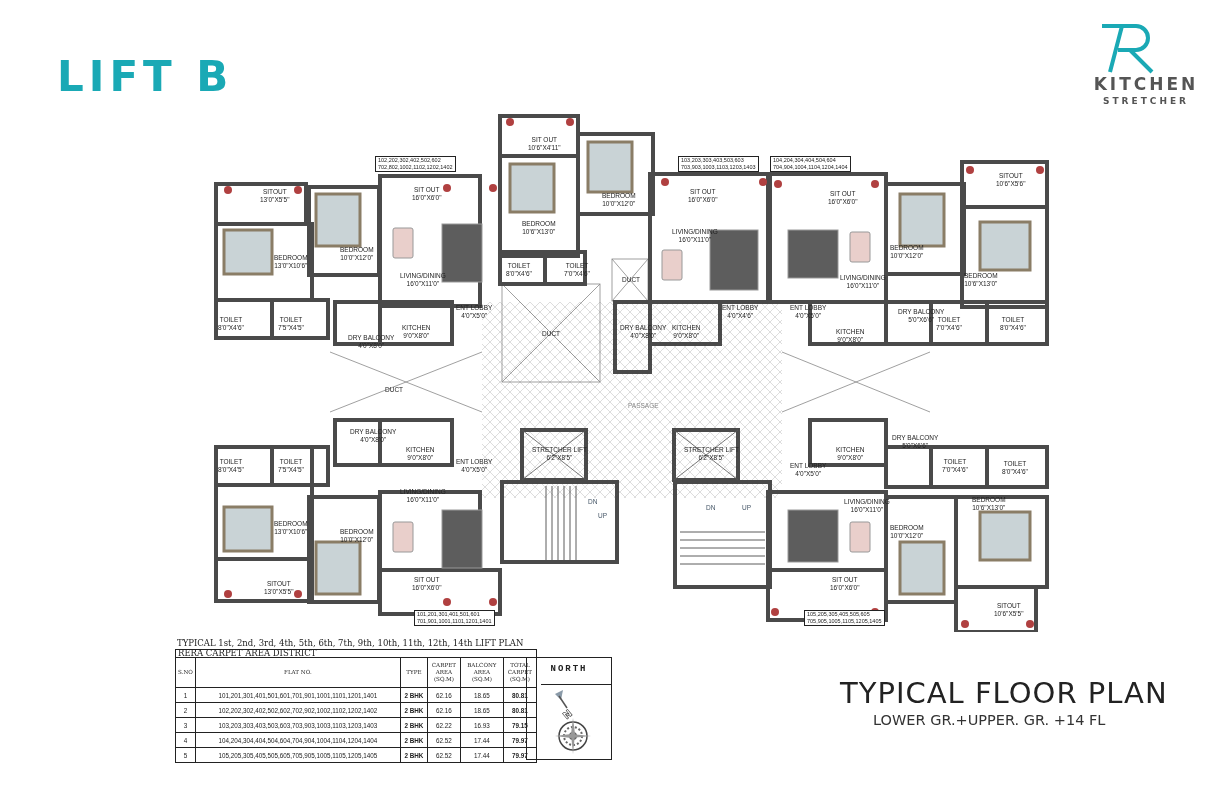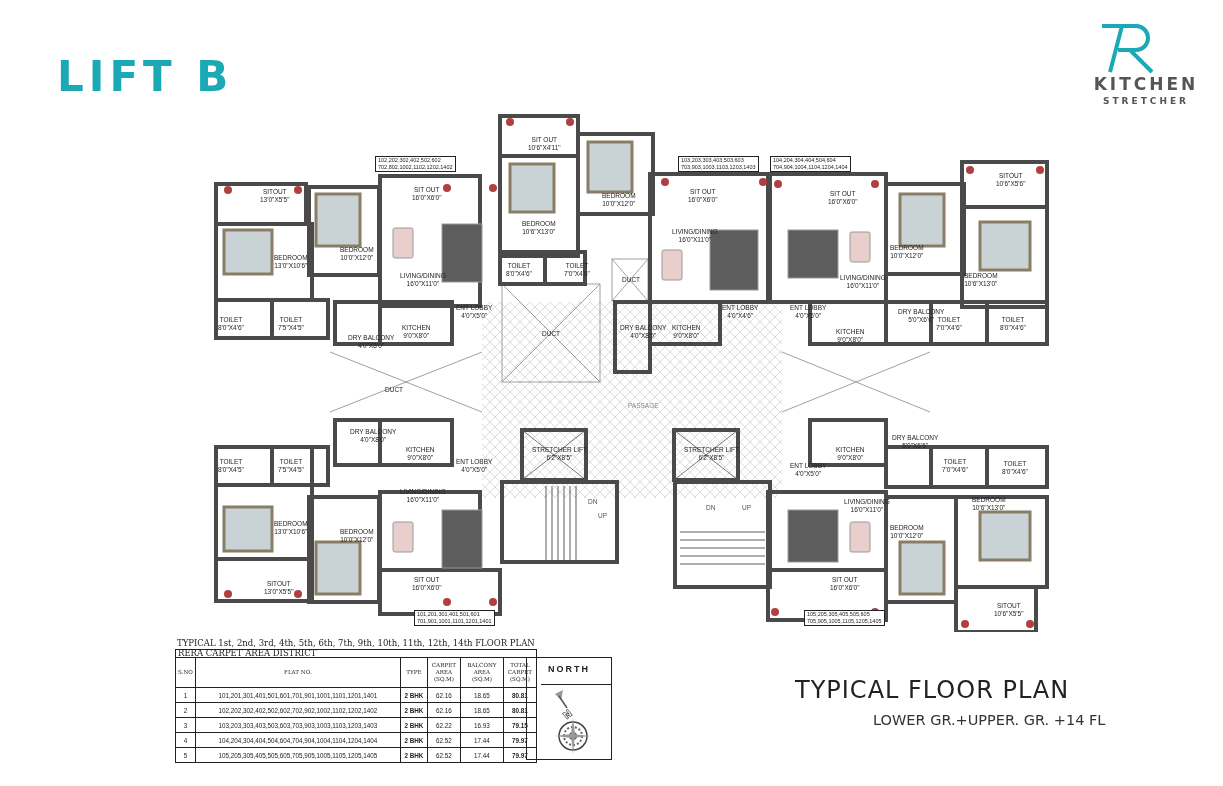--- a/index.html
+++ b/index.html
@@ -14,22 +14,22 @@
   .room-label{position:absolute;font-family:"Liberation Sans",sans-serif;font-size:6.5px;line-height:8px;text-align:center;color:#222;text-transform:uppercase;white-space:nowrap;}
   .flat-tag{position:absolute;font-family:"Liberation Sans",sans-serif;font-size:5.5px;line-height:7px;border:1px solid #222;padding:0 2px;background:#fff;white-space:nowrap;}
   .caption{left:177px;top:638px;font-family:"DejaVu Serif",serif;font-size:8.5px;white-space:nowrap;}
   table.rera{position:absolute;left:175px;top:649px;border-collapse:collapse;font-family:"Liberation Sans",sans-serif;font-size:6.3px;}
   table.rera td,table.rera th{border:1px solid #222;text-align:center;padding:0 2px;font-weight:normal;}
   table.rera th{font-family:"DejaVu Serif",serif;font-size:5.6px;line-height:7px;}
   table.rera .title-row th{text-align:left;font-size:8.5px;border-bottom:1px solid #222;}
   table.rera td{height:14px;}
   table.rera td.bold{font-weight:bold;}
   .north{left:526px;top:657px;width:84px;height:101px;border:1px solid #222;}
-  .north-label{position:absolute;left:0;top:6px;width:84px;text-align:center;font-family:Liberation Sans, sans-serif;font-size:9px;letter-spacing:2px;font-weight:bold;}
-  .main-title{left:795px;top:676px;font-family:"DejaVu Sans",sans-serif;font-size:24px;letter-spacing:1px;color:#222;white-space:nowrap;}
+  .north-label{position:absolute;left:0;top:6px;width:84px;text-align:center;font-family:Liberation Mono, monospace;font-size:9px;letter-spacing:2px;font-weight:bold;}
+  .main-title{left:840px;top:676px;font-family:"DejaVu Sans",sans-serif;font-size:29px;letter-spacing:1px;color:#222;white-space:nowrap;}
   .sub-title{left:873px;top:712px;font-family:"DejaVu Sans",sans-serif;font-size:14.5px;color:#333;white-space:nowrap;}
 </style>
 </head>
 <body>
 
 <div class="abs wing-title">LIFT B</div>
 
 <div class="abs logo">
   <svg class="logo-r" viewBox="0 0 60 52">
     <path d="M2 4 H22 M22 4 L10 50 M22 4 H36 A12 12 0 0 1 36 28 H18 M30 28 L52 50" fill="none" stroke="#1aa9b5" stroke-width="4"></path>
@@ -429,21 +429,21 @@
   <div class="room-label" style="left:474px;top:334px;">
       <div>STRETCHER LIFT</div>
       <div>6'2"X8'5"</div>
     </div>
   <div class="room-label" style="left:378px;top:386px;color:#456;">DN</div>
   <div class="room-label" style="left:388px;top:400px;color:#456;">UP</div>
   <div class="room-label" style="left:496px;top:392px;color:#456;">DN</div>
   <div class="room-label" style="left:532px;top:392px;color:#456;">UP</div>
 </div>
 
-<div class="abs caption">TYPICAL 1st, 2nd, 3rd, 4th, 5th, 6th, 7th, 9th, 10th, 11th, 12th, 14th  FLOOR PLAN</div>
+<div class="abs caption">TYPICAL 1st, 2nd, 3rd, 4th, 5th, 6th, 7th, 9th, 10th, 11th, 12th, 14th  LIFT PLAN</div>
 <table class="rera">
   <thead>
     <tr class="title-row">
         <th colspan="6">RERA CARPET AREA DISTRICT</th>
       </tr>
     <tr style="height:30px;">
       <th style="width:14px;">S.NO</th>
       <th style="width:200px;">FLAT NO.</th>
       <th style="width:22px;">TYPE</th>
       <th style="width:28px;">CARPET AREA (SQ.M)</th>

